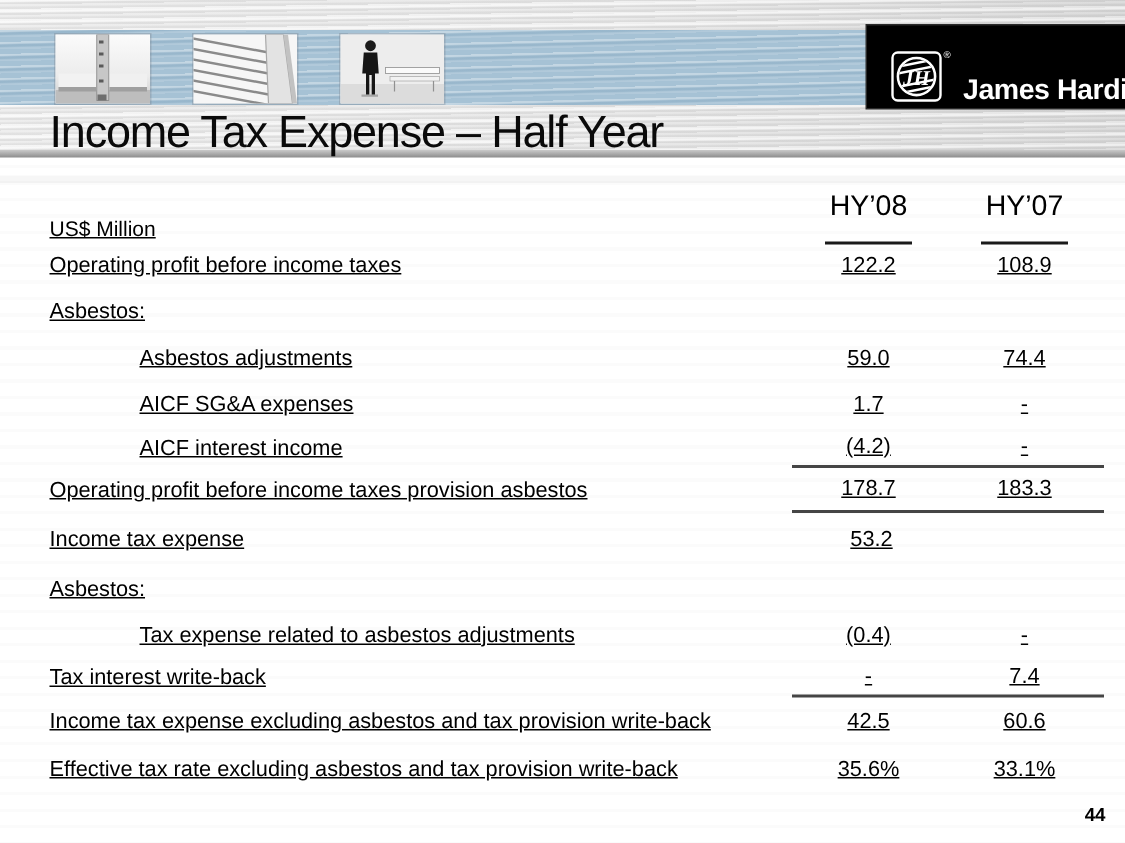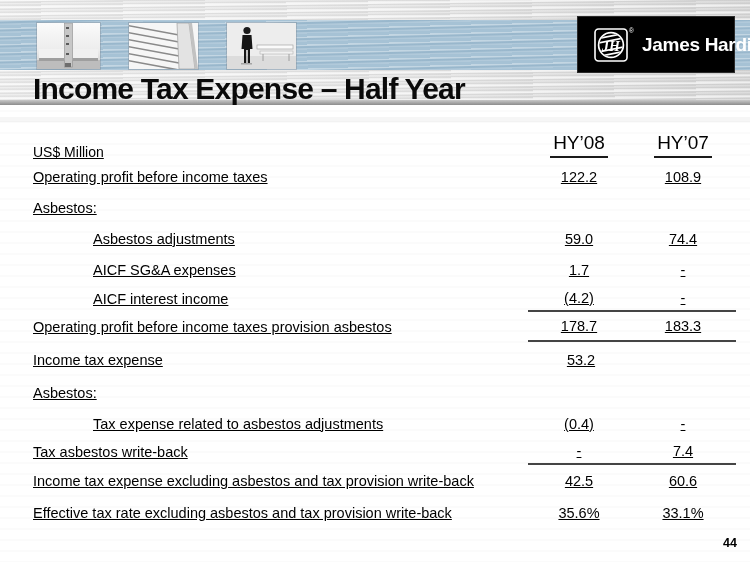--- a/index.html
+++ b/index.html
@@ -16,36 +16,36 @@
     background:linear-gradient(to bottom,#c9c9c9,#8c8c8c);}
   .blue-band{position:absolute;top:20px;left:0;width:750px;height:50px;
     background-color:#a6c2d5;
     background-image:repeating-linear-gradient(178.6deg, rgba(255,255,255,0.33) 0 1px, rgba(120,156,182,0.28) 2px 3px, rgba(255,255,255,0.12) 4px 5px, rgba(166,194,213,0) 5px 8px);}
   .photo{position:absolute;top:23px;height:46px;background:#f4f4f4;box-shadow:0 0 0 1px rgba(120,130,140,0.35);}
   .photo svg{display:block;width:100%;height:100%;}
   .photo-1{left:37px;width:63px;}
   .photo-2{left:129px;width:69px;}
   .photo-3{left:227px;width:69px;}
   
-  .logo-box{position:absolute;top:17px;left:578px;width:156px;height:55px;background:#000;
-    display:flex;align-items:center;box-shadow:0 0 0 1px #2a2a2a;}
+  .logo-box{position:absolute;top:17px;left:578px;width:172px;height:55px;background:#000;
+    display:flex;align-items:flex-end;box-shadow:0 0 0 1px #2a2a2a;}
   .logo-mark{margin-left:13px;flex:0 0 auto;}
   .logo-text{color:#fff;font-weight:bold;font-size:19px;letter-spacing:-0.3px;margin-left:5px;white-space:nowrap;}
   
-  .slide-title{position:absolute;left:33px;top:72px;font-size:30px;font-weight:bold;color:#0a0a0a;
+  .slide-title{position:absolute;left:33px;top:72px;font-size:30px;font-weight:normal;color:#0a0a0a;
     letter-spacing:-0.8px;white-space:nowrap;}
   .body-streak{position:absolute;top:117px;left:0;width:750px;height:5px;background:rgba(0,0,0,0.035);}
   
   .col-headers{position:absolute;left:33px;top:130px;width:703px;height:30px;display:flex;align-items:flex-end;}
   .unit-label{flex:1;font-size:14px;color:#000;text-decoration:underline;}
   .hdr-vals{width:208px;display:flex;height:100%;}
   .hdr-cell{display:flex;justify-content:center;align-items:center;}
   .hdr-cell:first-child{width:102px;}
   .hdr-cell:last-child{width:106px;}
-  .hdr-cell span{font-size:19px;color:#000;border-bottom:2px solid #1a1a1a;padding:0 3px 2px;}
+  .hdr-cell span{font-size:19px;color:#000;border-bottom:2px solid #1a1a1a;padding:0 3px 12px;}
   .table-area{position:absolute;left:33px;top:161px;width:703px;text-decoration:underline;}
   .trow{display:flex;align-items:stretch;height:31px;}
   .trow:nth-child(5){height:27px;}
   .trow:nth-child(6){height:30px;}
   .trow:nth-child(7){height:35px;}
   .trow:nth-child(10){height:26px;}
   .trow:nth-child(11){height:32px;}
   .tlabel{flex:1;display:flex;align-items:center;font-size:14.5px;color:#000;}
   .trow.indent .tlabel{padding-left:60px;}
   .tvals{width:208px;display:flex;align-items:stretch;box-sizing:border-box;}
@@ -211,21 +211,21 @@
         </div>
       </div>
       <div class="trow indent">
         <div class="tlabel">Tax expense related to asbestos adjustments</div>
         <div class="tvals">
           <div class="tval">(0.4)</div>
           <div class="tval">-</div>
         </div>
       </div>
       <div class="trow rule-below">
-        <div class="tlabel">Tax asbestos write-back</div>
+        <div class="tlabel">Tax interest write-back</div>
         <div class="tvals">
           <div class="tval">-</div>
           <div class="tval">7.4</div>
         </div>
       </div>
       <div class="trow">
         <div class="tlabel">Income tax expense excluding asbestos and tax provision write-back</div>
         <div class="tvals">
           <div class="tval">42.5</div>
           <div class="tval">60.6</div>

